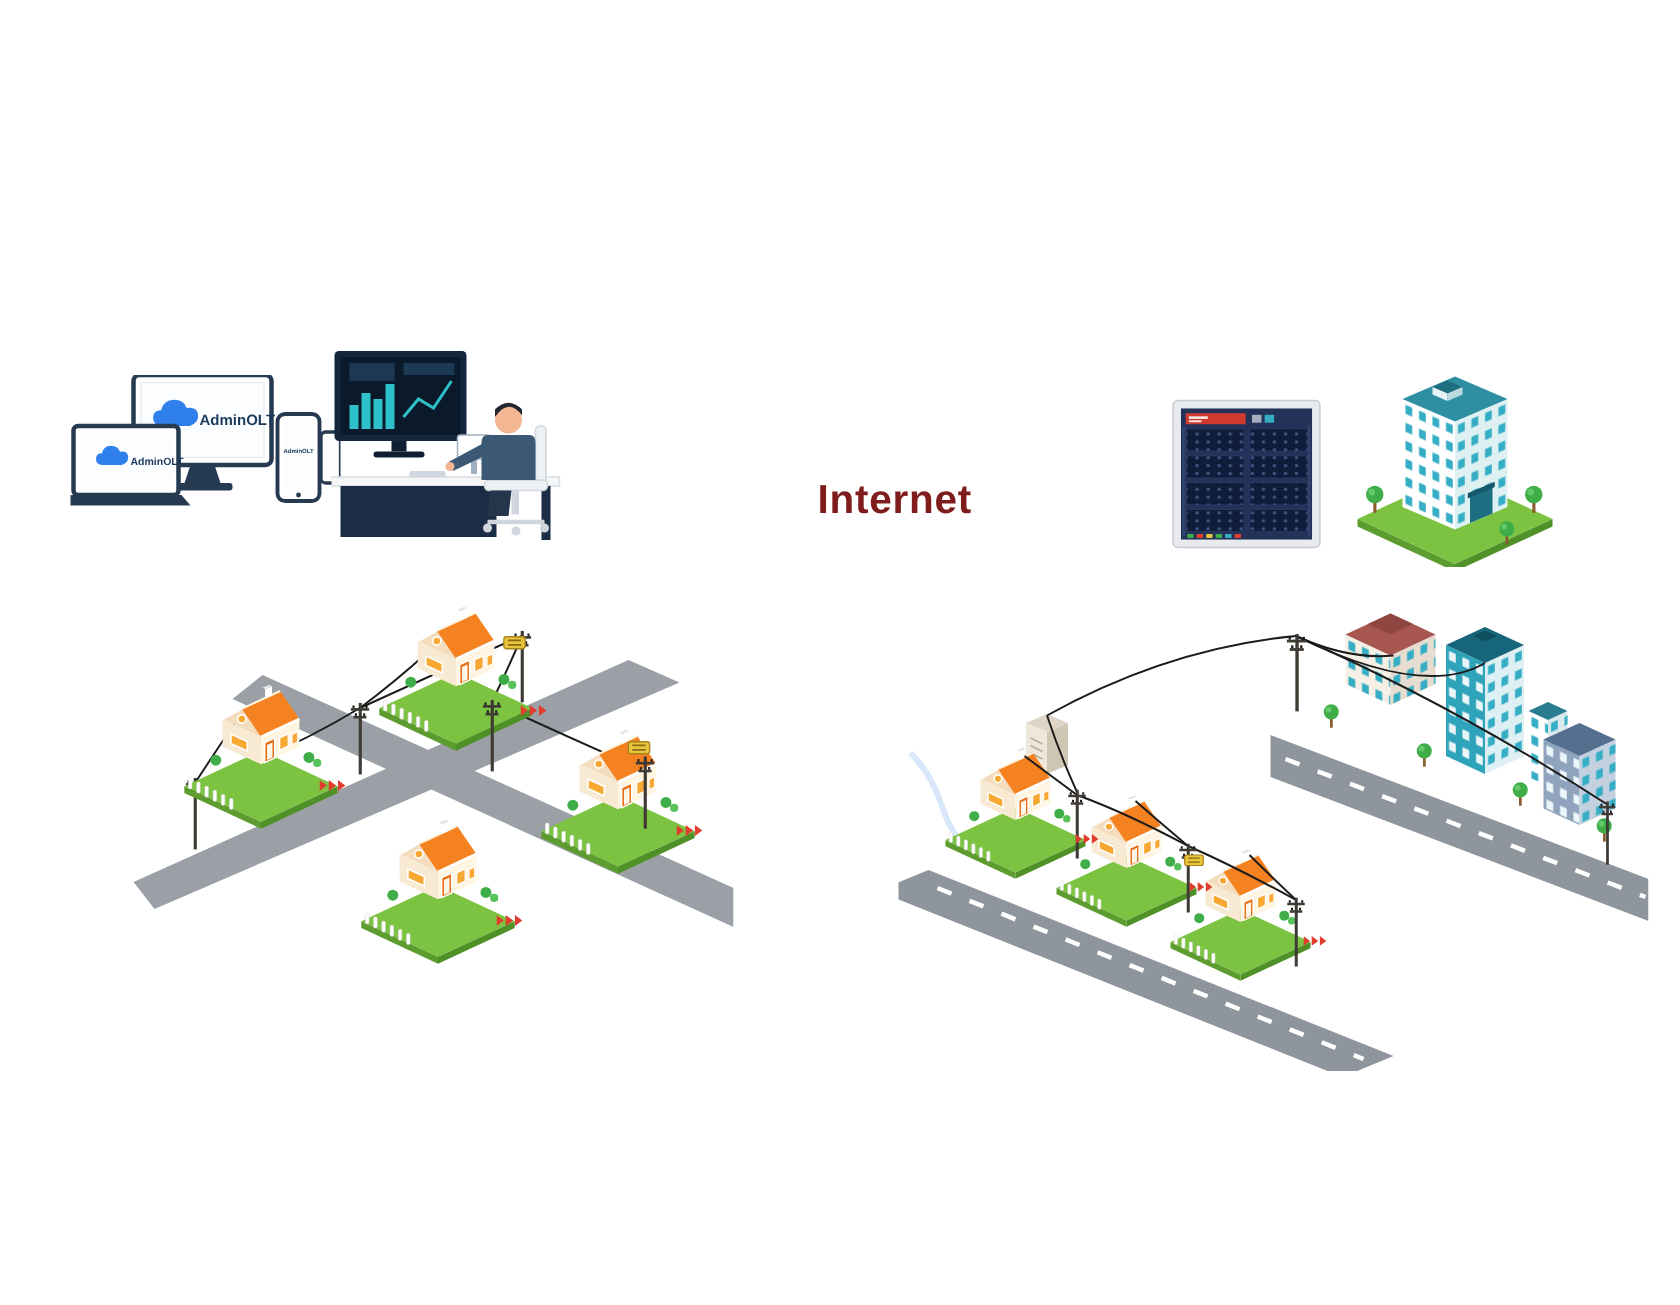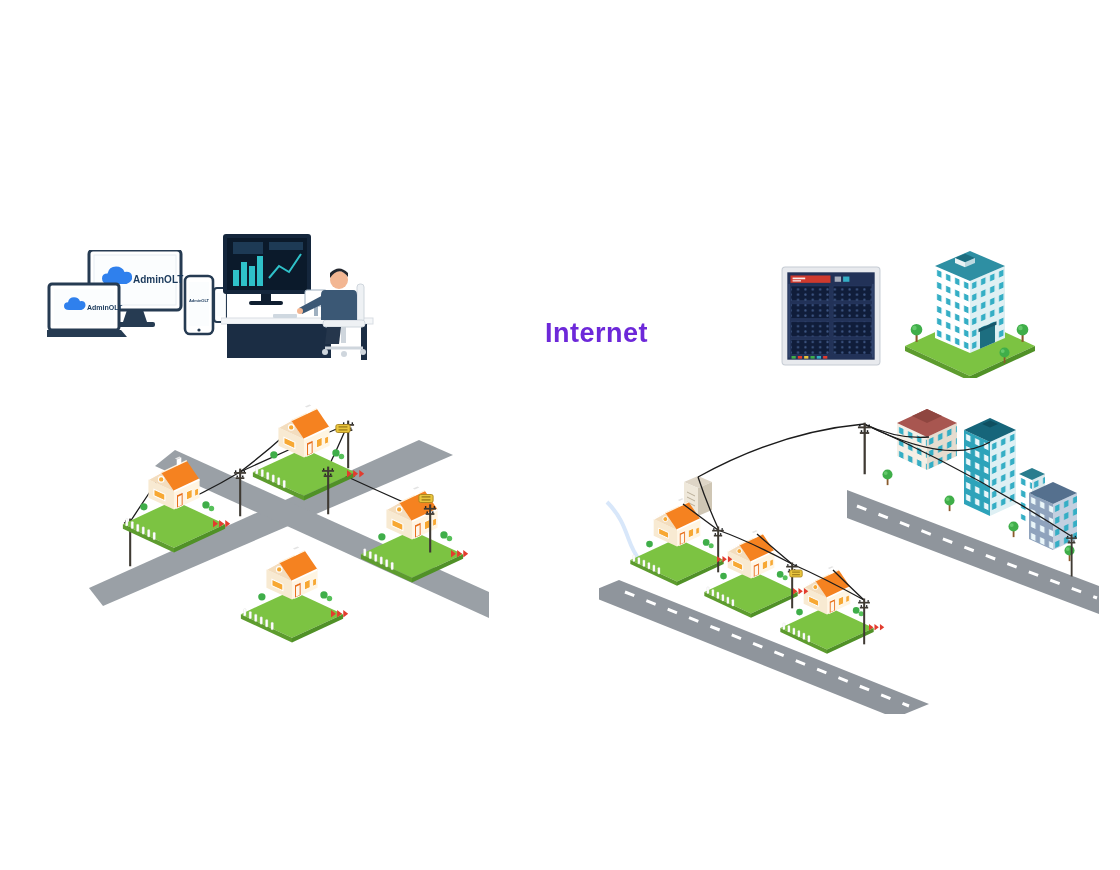--- a/index.html
+++ b/index.html
@@ -1,20 +1,20 @@
 <!DOCTYPE html>
 <html><head>
 <meta charset="utf-8">
 <style>
   * { margin:0; padding:0; box-sizing:border-box; }
   html,body { width:1120px; height:870px; }
   body { background:#ffffff; font-family:"Liberation Sans", sans-serif; position:relative; overflow:hidden; }
   .canvas { position:absolute; left:0; top:0; width:1120px; height:870px; background:#ffffff;margin-left:29px; }
   .scene { position:absolute; }
-  #internet-label { position:absolute; left:516px; top:318px; font-size:27px; font-weight:bold; color:#6d28d9; letter-spacing:.5px; }
+  #internet-label { position:absolute; left:516px; top:318px; font-size:27px; font-weight:bold; color:#7f1d1d; letter-spacing:.5px; }
   svg text { font-family:"Liberation Sans", sans-serif; }
 </style>
 </head>
 <body>
 
 <div class="canvas">
 
   <svg width="0" height="0" style="position:absolute" aria-hidden="true">
     <defs>
       <pattern id="winTeal" width="9" height="12" patternUnits="userSpaceOnUse">

